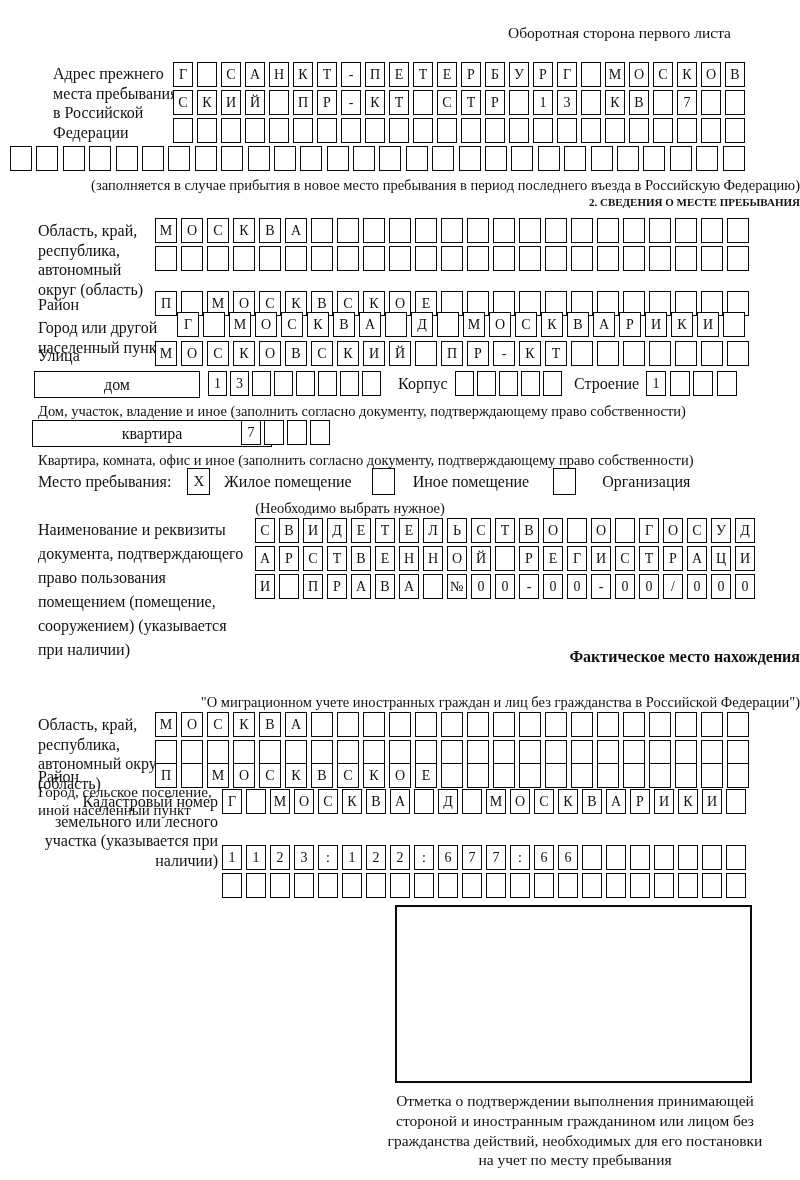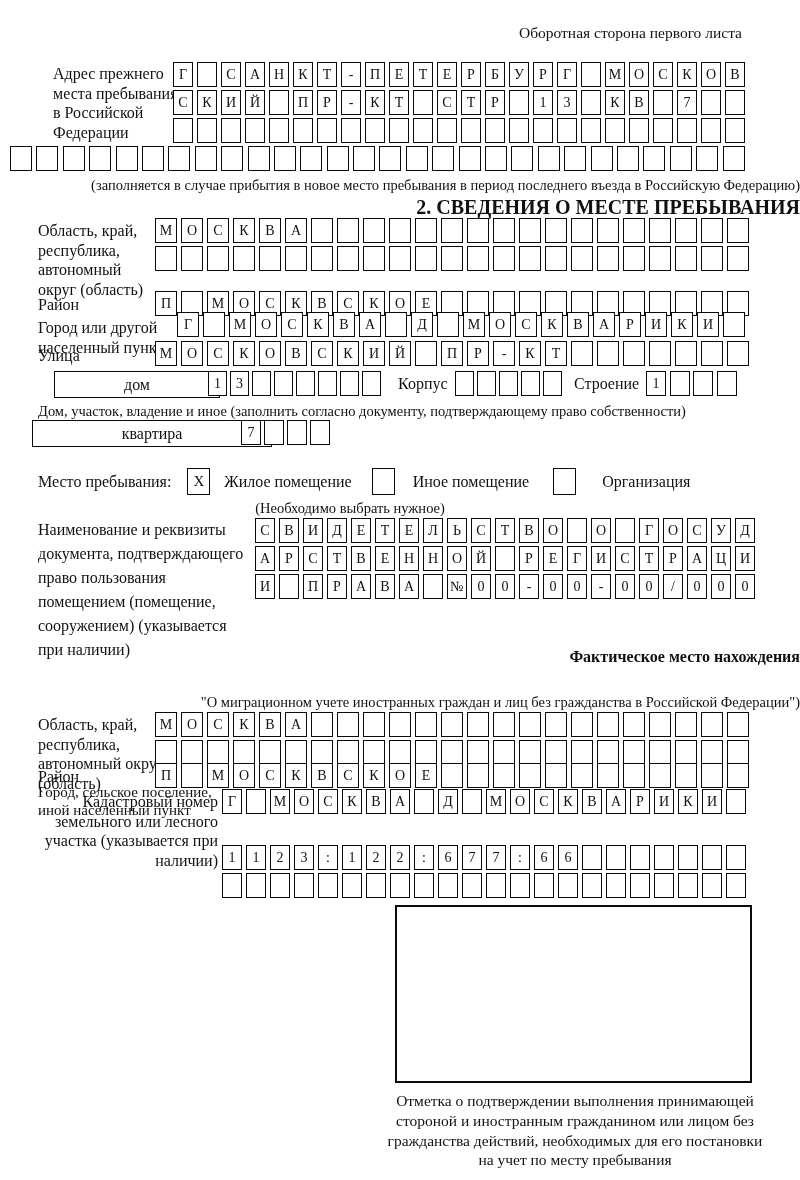--- a/index.html
+++ b/index.html
@@ -4,21 +4,21 @@
 <style>
   html,body{margin:0;padding:0;background:#fff;}
   .page{
     position:relative;width:800px;height:1180px;background:#fff;
     font-family:"Liberation Serif","DejaVu Serif",serif;color:#111;
     overflow:hidden;
   }
   .abs{position:absolute;}
   .lbl{font-size:16px;line-height:1.22;}
   .note{font-size:14.5px;line-height:1.25;}
-  .title{font-weight:bold;font-size:20px;}
+  .title{font-weight:bold;font-size:11px;}
   .center{text-align:right;width:100%;left:0;}
   .cellrow{display:flex;gap:4px;}
   .cell{
     flex:0 0 auto;width:20px;height:25px;box-sizing:border-box;
     border:1.7px solid #0a0a0a;display:flex;align-items:center;justify-content:center;
     font-size:14px;background:#fff;
   }
   .c22 .cell{width:22px;}
   .c19 .cell{width:19px;}
   .g3{gap:3px;}
@@ -32,21 +32,21 @@
     display:flex;align-items:center;justify-content:center;font-size:15px;background:#fff;
   }
   .stayrow{display:flex;align-items:center;}
   .stamp{box-sizing:border-box;border:2px solid #0a0a0a;background:#fff;}
 </style>
 </head>
 <body>
 
 <div class="page">
 
-  <div class="abs lbl" style="top:24px;right:58px;font-size:15.5px;">Оборотная сторона первого листа</div>
+  <div class="abs lbl" style="top:24px;right:69px;font-size:15.5px;">Оборотная сторона первого листа</div>
 
   <div class="abs lbl" style="left:24px;top:64px;width:132px;margin-left:29px;">Адрес прежнего места пребывания в Российской Федерации</div>
   <div class="abs cellrow" style="left:173px;top:62px;">
       <span class="cell">Г</span>
       <span class="cell"></span>
       <span class="cell">С</span>
       <span class="cell">А</span>
       <span class="cell">Н</span>
       <span class="cell">К</span>
       <span class="cell">Т</span>
@@ -279,21 +279,21 @@
       <span class="cell">Т</span>
       <span class="cell"></span>
       <span class="cell"></span>
       <span class="cell"></span>
       <span class="cell"></span>
       <span class="cell"></span>
       <span class="cell"></span>
       <span class="cell"></span>
     </div>
 
-  <div class="abs widebox" style="left:34px;top:371px;width:166px;margin-left:20px;">дом</div>
+  <div class="abs widebox" style="left:34px;top:371px;width:166px;">дом</div>
   <div class="abs cellrow c19 g3" style="left:208px;top:371px;">
       <span class="cell">1</span>
       <span class="cell">3</span>
       <span class="cell"></span>
       <span class="cell"></span>
       <span class="cell"></span>
       <span class="cell"></span>
       <span class="cell"></span>
       <span class="cell"></span>
     </div>
@@ -314,20 +314,21 @@
     </div>
   <div class="abs note" style="left:38px;top:402px;">Дом, участок, владение и иное (заполнить согласно документу, подтверждающему право собственности)</div>
 
   <div class="abs widebox" style="left:32px;top:420px;width:240px;font-family:Liberation Serif, serif;">квартира</div>
   <div class="abs cellrow g3" style="left:241px;top:420px;">
       <span class="cell">7</span>
       <span class="cell"></span>
       <span class="cell"></span>
       <span class="cell"></span>
     </div>
+  <div class="abs note" style="left:38px;top:451px;">Квартира, комната, офис и иное (заполнить согласно документу, подтверждающему право собственности)</div>
 
   <div class="abs stayrow" style="left:38px;top:468px;">
     <span class="lbl">Место пребывания:</span>
     <span class="checkbox" style="margin-left:16px;">X</span>
     <span class="lbl" style="margin-left:14px;">Жилое помещение</span>
     <span class="checkbox" style="margin-left:20px;"></span>
     <span class="lbl" style="margin-left:18px;">Иное помещение</span>
     <span class="checkbox" style="margin-left:24px;"></span>
     <span class="lbl" style="margin-left:26px;">Организация</span>
   </div>

